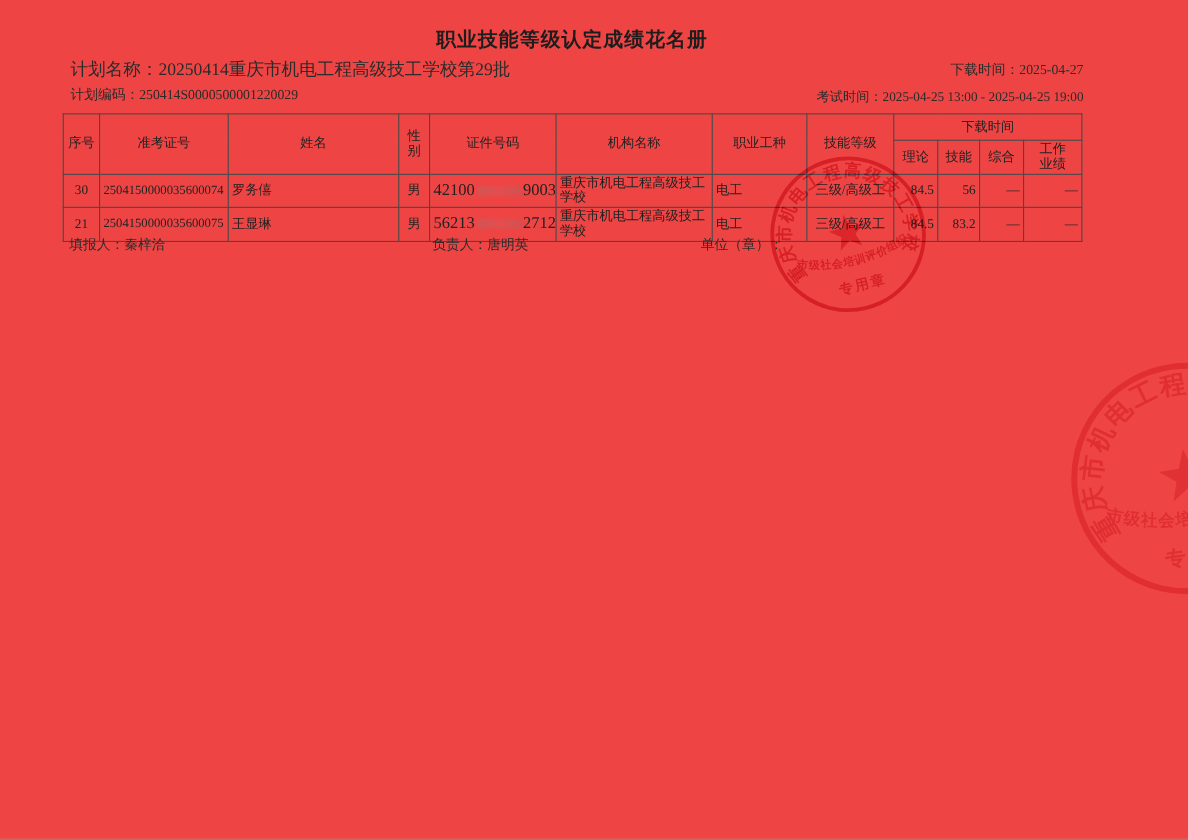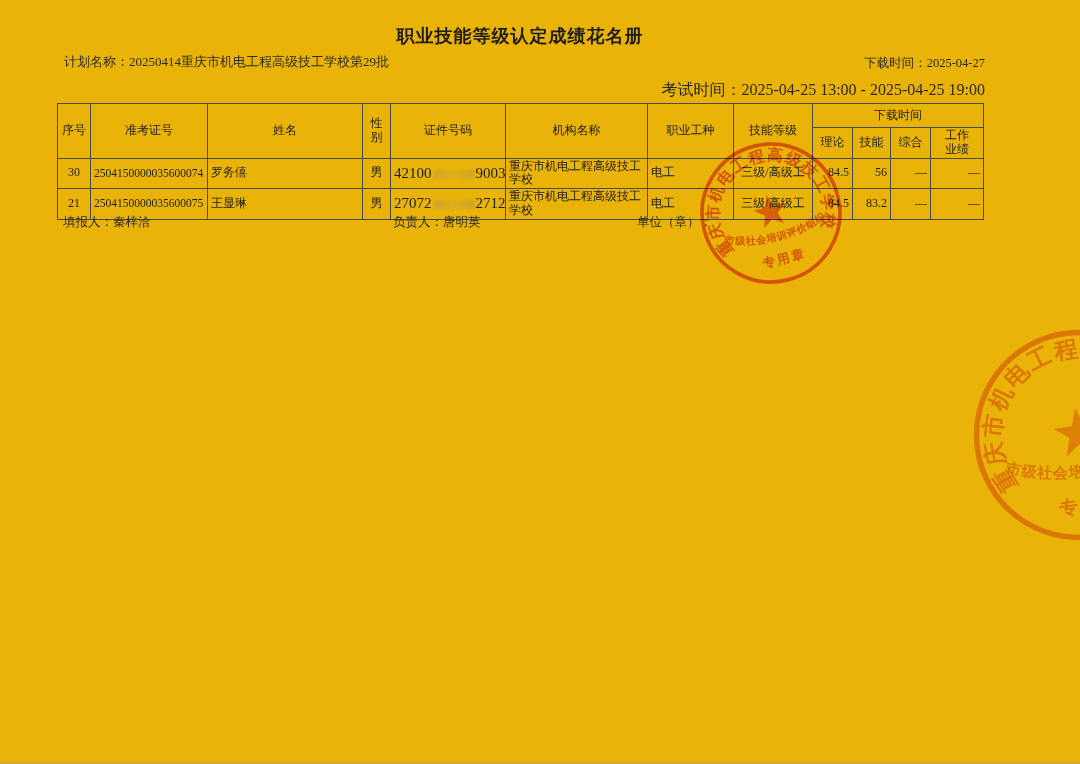--- a/index.html
+++ b/index.html
@@ -1,28 +1,28 @@
 <!DOCTYPE html>
 <html><head>
 <meta charset="utf-8">
 <style>
   * { margin:0; padding:0; box-sizing:border-box; }
   html,body { width:1080px; height:764px; overflow:hidden; background:#ffffff; }
   .page {
-    position:relative; width:1080px; height:764px; background:#eab308;
+    position:relative; width:1080px; height:764px; background:#ef4444;
     font-family:"Liberation Serif", serif; color:#2b2b2b; overflow:hidden;
   }
   .doc-title {
     position:absolute; top:24px; left:0; width:1040px; text-align:center;
     font-size:18px; font-weight:bold; letter-spacing:1px; color:#1d1d1d;
   }
-  .meta-left-1 { position:absolute; top:53px; left:64px; font-size:13px; }
+  .meta-left-1 { position:absolute; top:53px; left:64px; font-size:16px; }
   .meta-left-2 { position:absolute; top:78px; left:64px; font-size:12.5px; }
   .meta-right-1 { position:absolute; top:55px; right:95px; font-size:12.5px; text-align:right; }
-  .meta-right-2 { position:absolute; top:80px; right:95px; font-size:16px; text-align:right; }
+  .meta-right-2 { position:absolute; top:80px; right:95px; font-size:12px; text-align:right; }
 
   table.roster {
     position:absolute; left:57px; top:103px; border-collapse:collapse;
     table-layout:fixed; width:926px; font-size:12px; color:#222;
   }
   table.roster th, table.roster td {
     border:1px solid #4a4a4a; font-weight:normal; padding:1px 3px;
     overflow:hidden; line-height:1.15;
   }
   table.roster thead tr.h1 { height:24px; }
@@ -59,20 +59,21 @@
   }
 </style>
 </head>
 <body>
 
 <div class="page">
 
   <div class="doc-title">职业技能等级认定成绩花名册</div>
 
   <div class="meta-left-1"><span>计划名称：</span><span>20250414重庆市机电工程高级技工学校第29批</span></div>
+  <div class="meta-left-2"><span>计划编码：</span><span>250414S0000500001220029</span></div>
   <div class="meta-right-1"><span>下载时间：</span><span>2025-04-27</span></div>
   <div class="meta-right-2"><span>考试时间：</span><span>2025-04-25 13:00 - 2025-04-25 19:00</span></div>
 
   <table class="roster">
     <colgroup>
       <col style="width:33px">
         <col style="width:117px">
         <col style="width:155px">
         <col style="width:28px">
       <col style="width:115px">
@@ -116,21 +117,21 @@
         <td class="right">84.5</td>
         <td class="right">56</td>
         <td class="right">—</td>
         <td class="right">—</td>
       </tr>
       <tr>
         <td class="center">21</td>
         <td class="ticket left">2504150000035600075</td>
         <td class="left">王显琳</td>
         <td class="center">男</td>
-        <td class="idcell left"><span>27072</span><span class="id-blur"></span><span>2712</span></td>
+        <td class="idcell left"><span>56213</span><span class="id-blur"></span><span>2712</span></td>
         <td class="left">重庆市机电工程高级技工学校</td>
         <td class="left">电工</td>
         <td class="center">三级/高级工</td>
         <td class="right">84.5</td>
         <td class="right">83.2</td>
         <td class="right">—</td>
         <td class="right">—</td>
       </tr>
     </tbody>
   </table>

